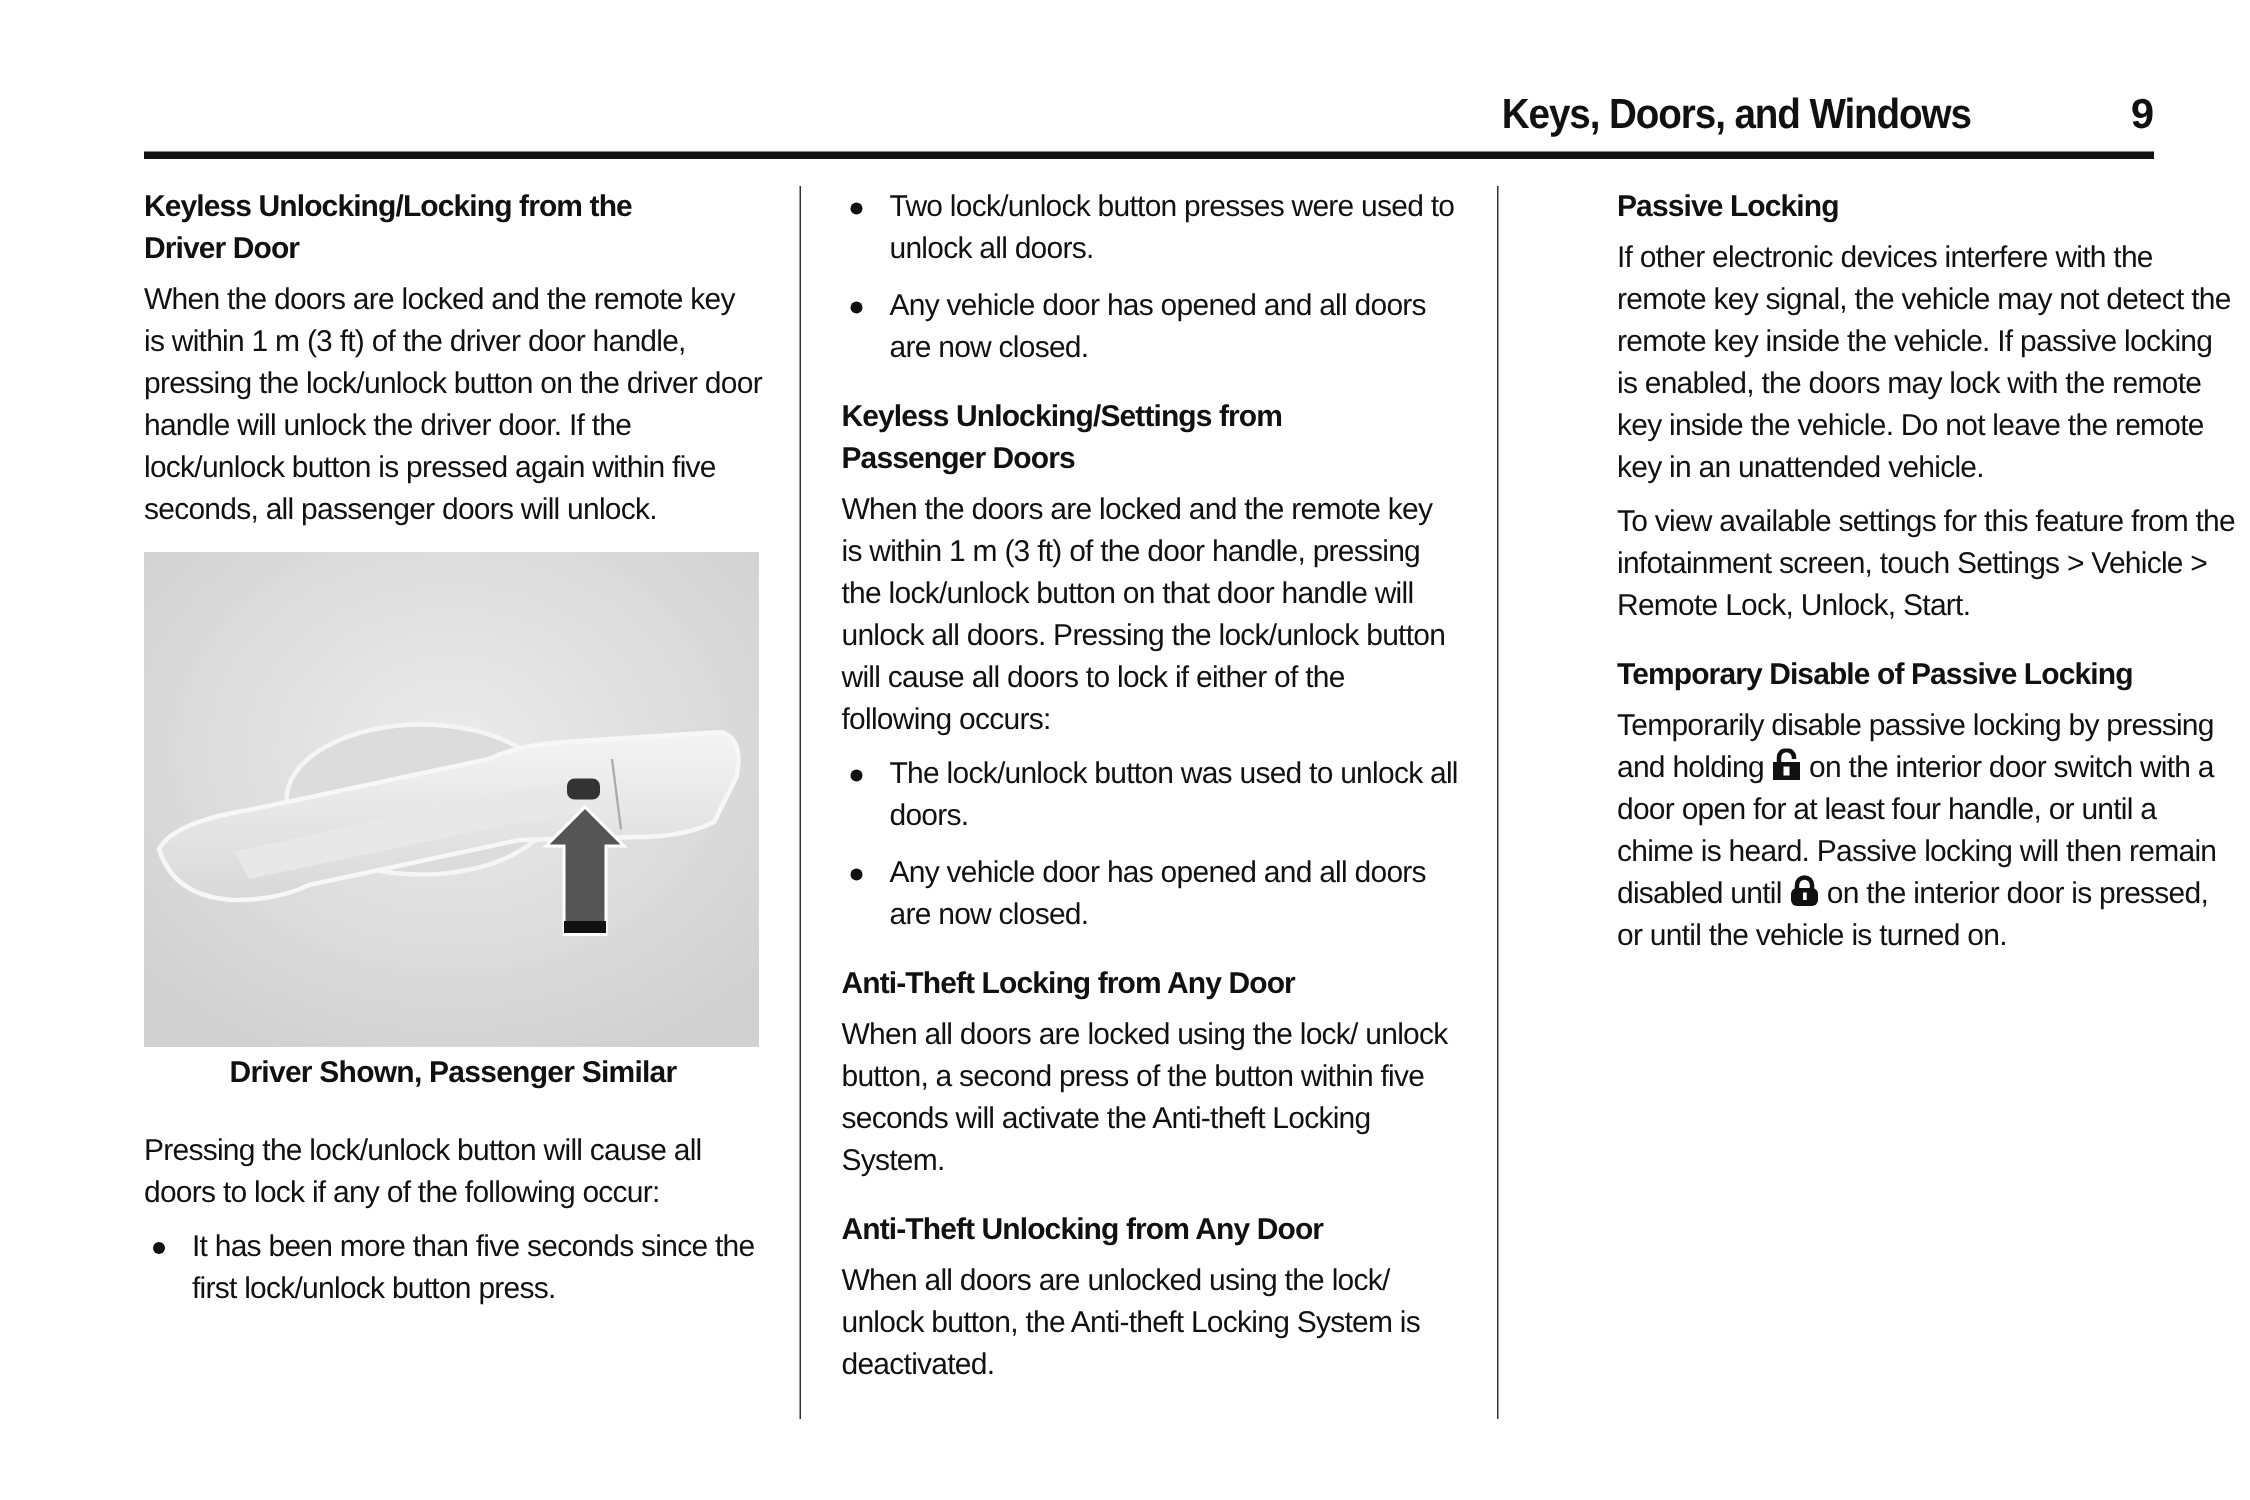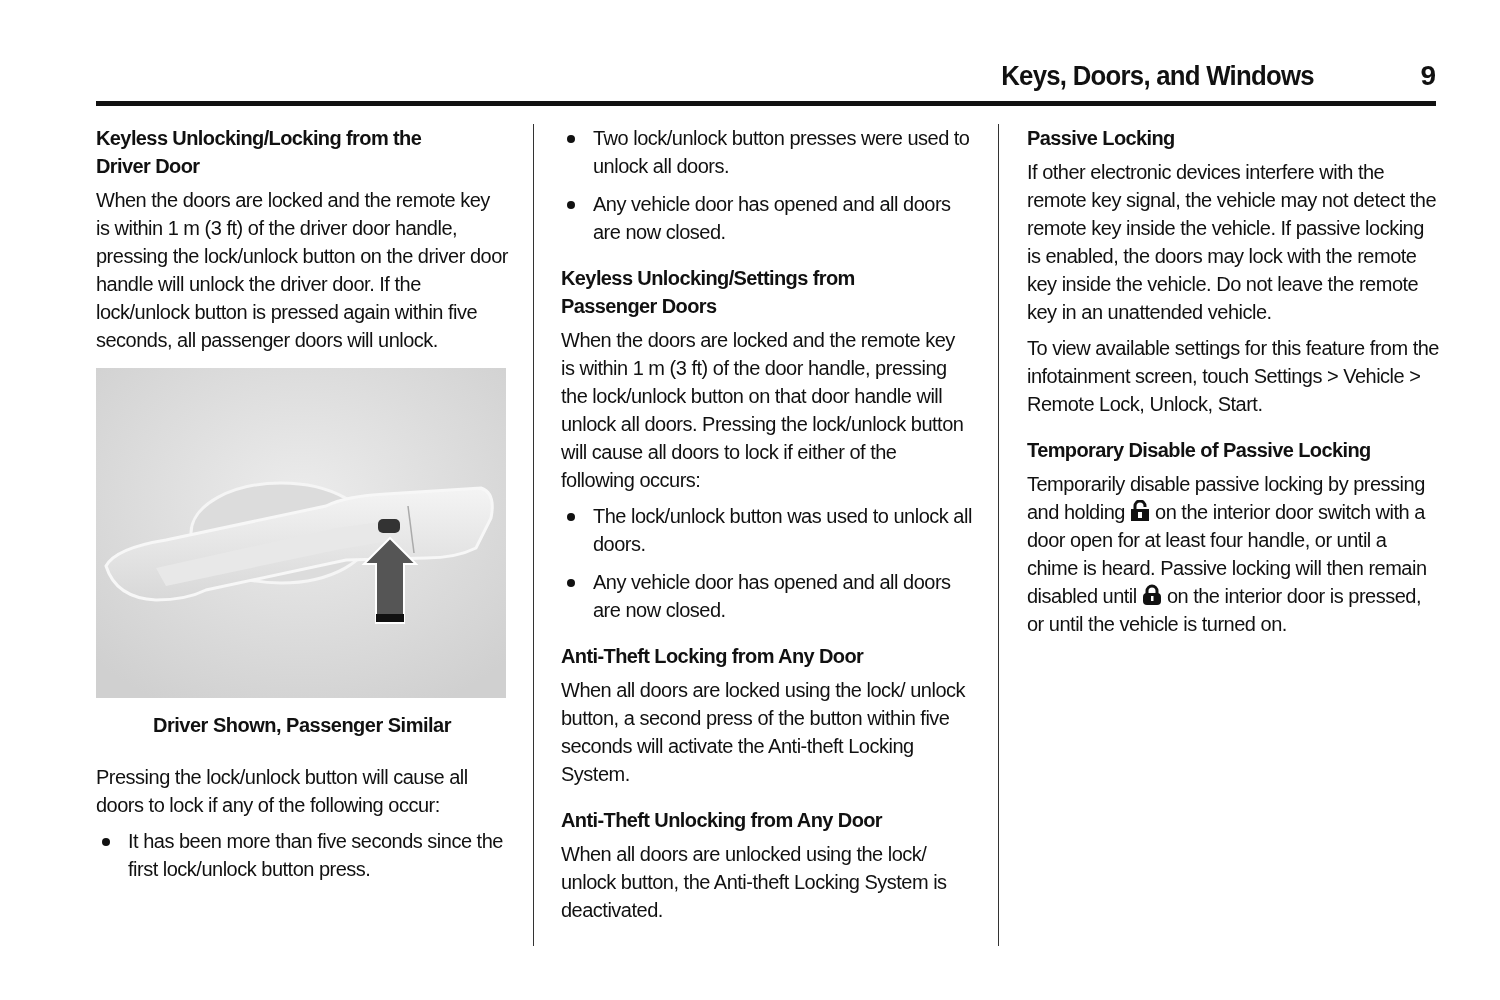--- a/index.html
+++ b/index.html
@@ -7,37 +7,37 @@
          font-family:"Liberation Sans", "DejaVu Sans", sans-serif; color:#111; }
   .header { position:absolute; left:96px; top:56px; width:1340px; height:50px; }
   .header-title { position:absolute; right:122px; top:4px; font-size:28px; font-weight:bold;
                   letter-spacing:-0.8px; transform:scaleX(0.92); transform-origin:right center; }
   .page-num { position:absolute; right:0; top:4px; font-size:28px; font-weight:bold; }
   .header-rule { position:absolute; left:0; top:45px; width:1340px; height:5px; background:#111; }
 
   .col { position:absolute; top:124px; }
   .col1 { left:96px; width:412px; }
   .col2 { left:561px; width:412px; }
-  .col3 { left:1027px; width:412px; }
+  .col3 { left:1078px; width:412px; }
   .divider { position:absolute; top:124px; width:1px; height:822px; background:#333; }
   .div1 { left:533px; }
   .div2 { left:998px; }
 
   .h { font-weight:bold; font-size:20px; line-height:28px; letter-spacing:-0.6px; margin:0 0 6px 0; }
   .p { font-size:20px; line-height:28px; letter-spacing:-0.5px; margin:0 0 8px 0; }
   .sp { margin-top:18px; }
   ul.b { list-style:none; padding:0; margin:0 0 8px 0; }
   ul.b li { position:relative; padding-left:32px; font-size:20px; line-height:28px;
             letter-spacing:-0.5px; margin-bottom:10px; }
   ul.b li::before { content:""; position:absolute; left:6px; top:11px; width:8px; height:8px;
                     border-radius:50%; background:#111; }
 
   .figure { width:410px; height:330px; margin:14px 0 0 0; position:relative; overflow:hidden;
             background:linear-gradient(180deg,#e4e4e4 0%,#dedede 55%,#d2d2d2 100%); }
-  .caption { font-weight:bold; font-size:20px; text-align:center; margin:16px 0 26px 0;
+  .caption { font-weight:bold; font-size:20px; text-align:center; margin:6px 0 26px 0;
              letter-spacing:-0.5px; }
   .lockicon { display:inline-block; vertical-align:-3px; width:20px; height:22px; }
 </style>
 </head>
 <body>
 
 <div class="header">
   <div class="header-title">Keys, Doors, and Windows</div>
   <div class="page-num">9</div>
   <div class="header-rule"></div>

